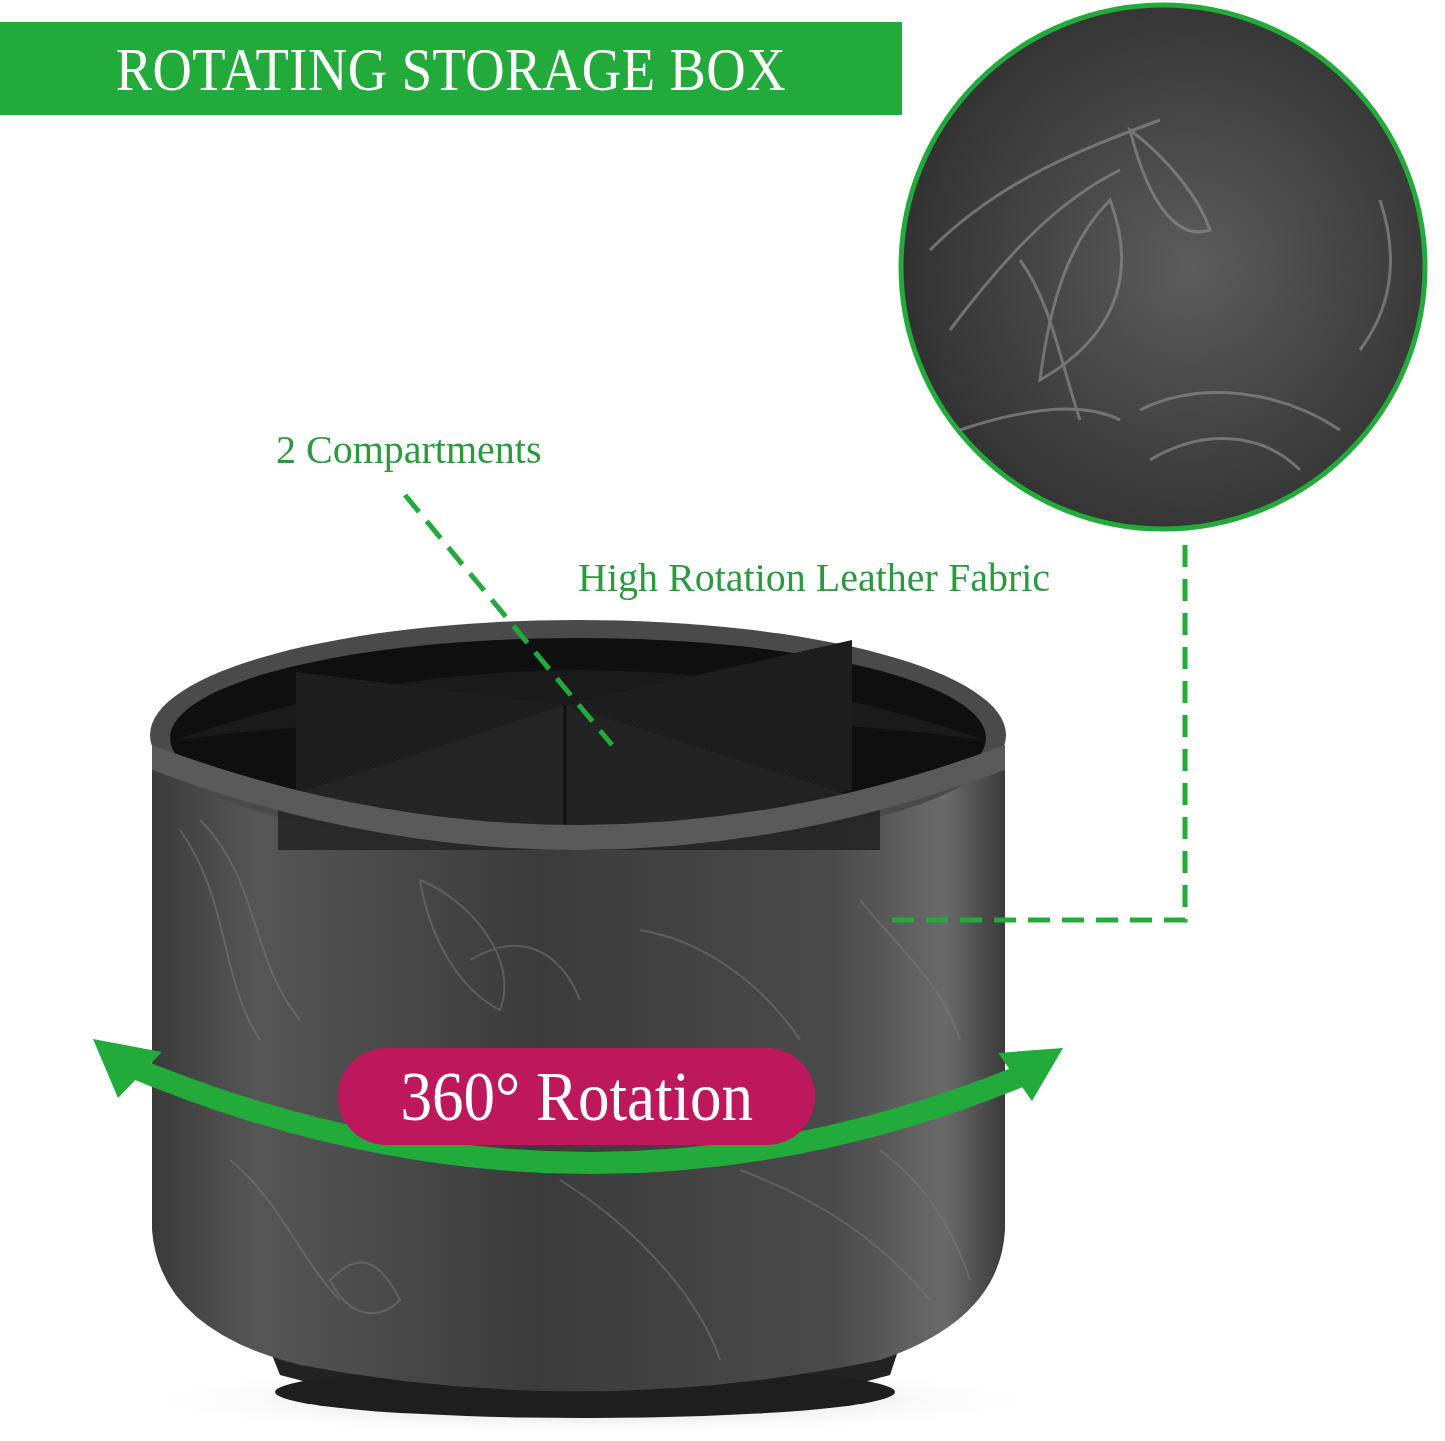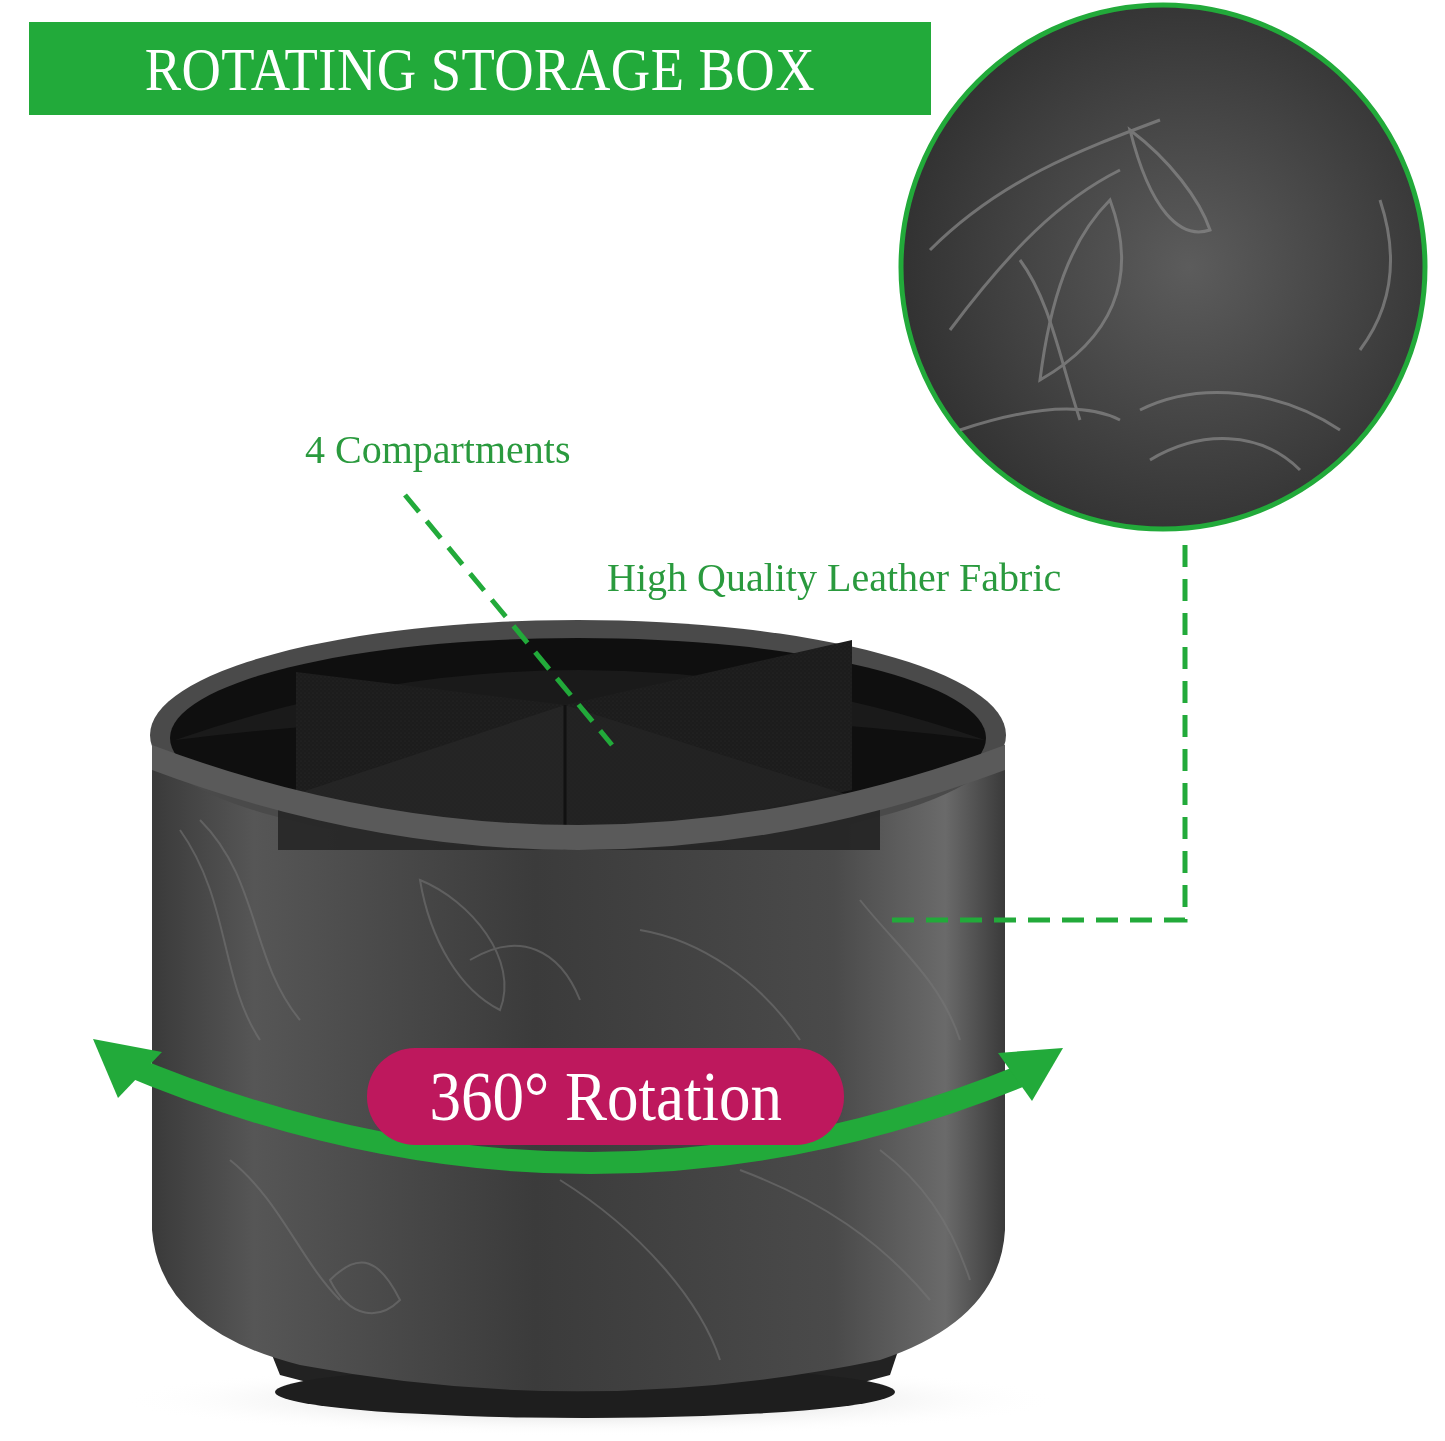--- a/index.html
+++ b/index.html
@@ -1,17 +1,17 @@
 <!DOCTYPE html>
 <html><head>
 <meta charset="utf-8">
 <style>
   html, body { margin: 0; padding: 0; background: #ffffff; }
   body { width: 1445px; height: 1441px; position: relative; overflow: hidden; font-family: "Liberation Serif", "DejaVu Serif", serif; }
-  .abs { position: absolute; margin-left: 29px; }
+  .abs { position: absolute; }
 
   .banner { left: 0; top: 22px; width: 902px; height: 93px; background: #22aa3a; display: flex; align-items: center; justify-content: center; }
   .banner-text { color: #ffffff; font-size: 62px; letter-spacing: 0.5px; white-space: nowrap; transform: scaleX(0.88); transform-origin: center; line-height: 1; }
 
   .label { color: #2a9a3e; white-space: nowrap; line-height: 1; }
   .label-compartments { left: 276px; top: 430px; font-size: 40px; }
   .label-leather { left: 578px; top: 558px; font-size: 40px; }
 
   .pill { left: 338px; top: 1048px; width: 477px; height: 97px; background: #be185d; border-radius: 48px; display: flex; align-items: center; justify-content: center; }
   .pill-text { color: #ffffff; font-size: 70px; white-space: nowrap; line-height: 1; transform: scaleX(0.9); }
@@ -103,19 +103,19 @@
     <path d="M 120 1062 Q 585 1260 1035 1070" fill="none" stroke="#22aa3a" stroke-width="22"></path>
     <polygon points="93,1039 162,1052 118,1098" fill="#22aa3a"></polygon>
     <polygon points="1063,1048 998,1053 1032,1101" fill="#22aa3a"></polygon>
   </g>
 </svg>
 
 <div class="abs banner">
   <span class="banner-text">ROTATING STORAGE BOX</span>
 </div>
 
-<div class="abs label label-compartments">4 Compartments</div>
+<div class="abs label label-compartments">2 Compartments</div>
 
-<div class="abs label label-leather">High Quality Leather Fabric</div>
+<div class="abs label label-leather">High Rotation Leather Fabric</div>
 
 <div class="abs pill">
   <span class="pill-text">360° Rotation</span>
 </div>
 
 </body></html>

